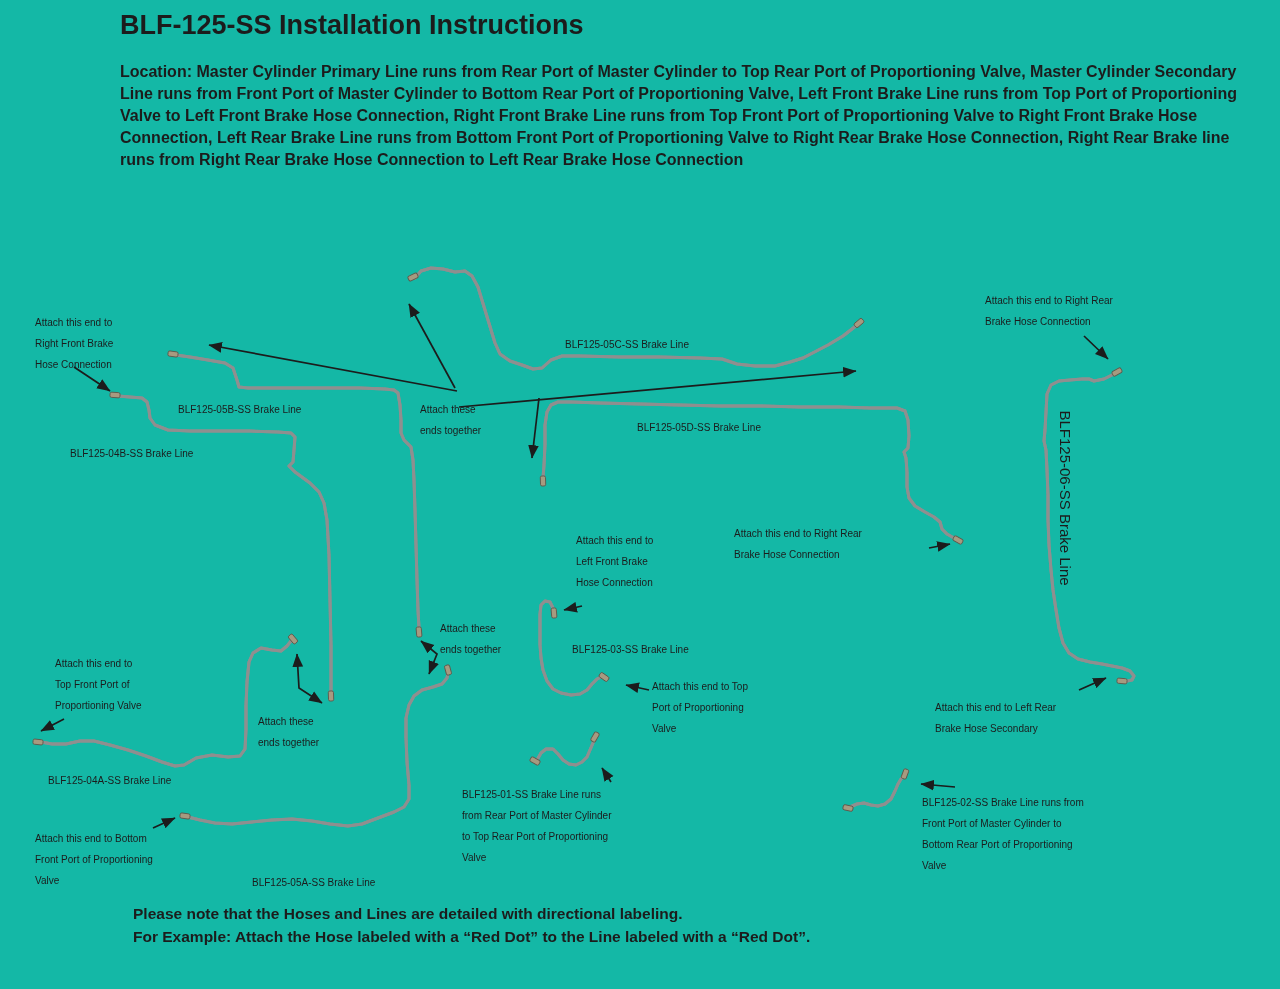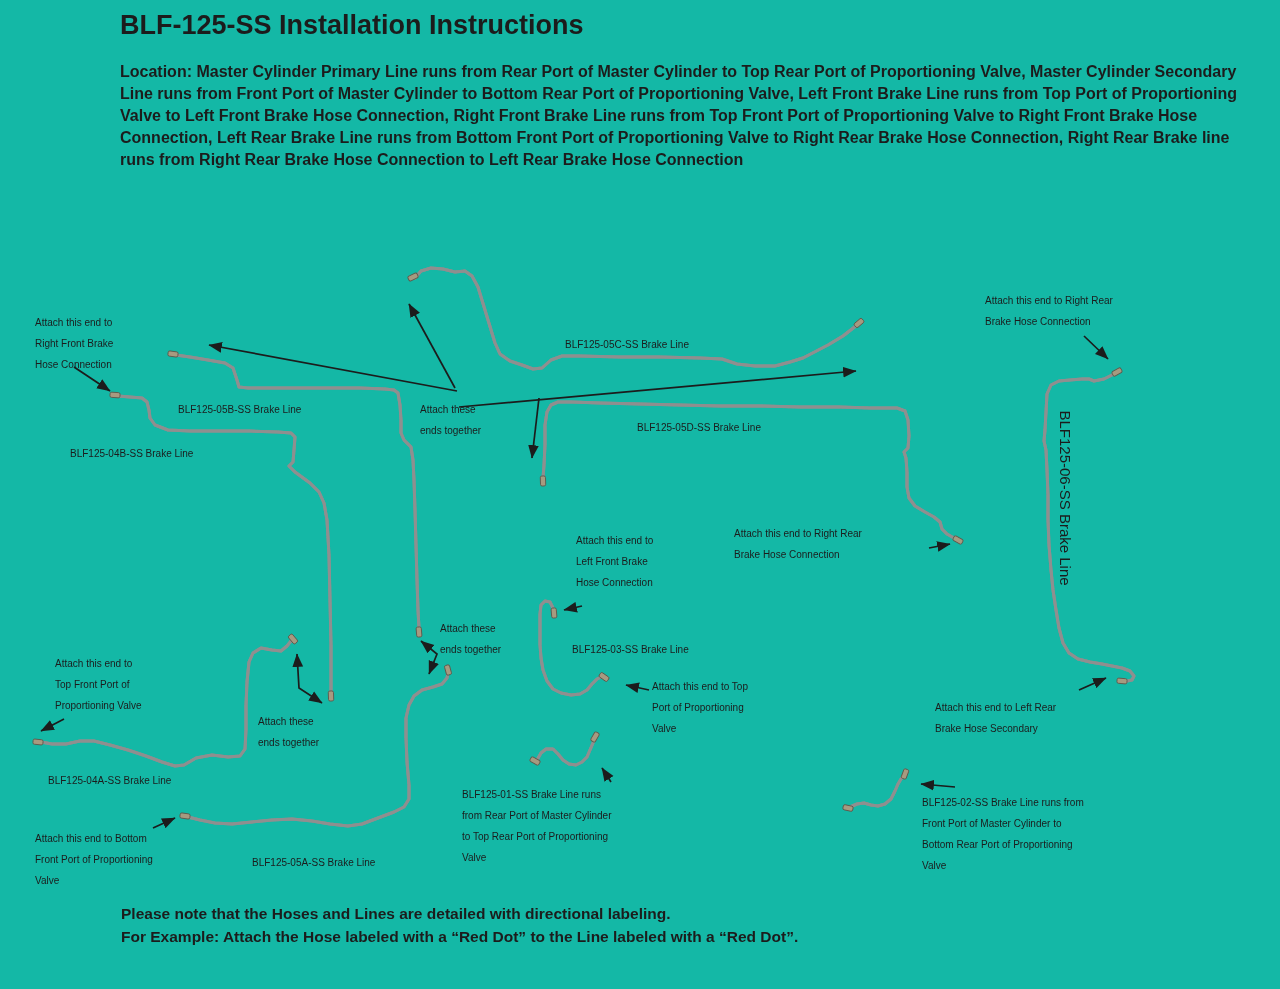--- a/index.html
+++ b/index.html
@@ -5,21 +5,21 @@
   html,body{margin:0;padding:0;background:#ffffff;}
   .page{position:relative;width:1280px;height:989px;background:#14b8a6;
         font-family:"Liberation Sans",sans-serif;color:#1c1c1c;overflow:hidden;}
   .title{position:absolute;left:120px;top:10px;font-size:27px;font-weight:bold;}
   .para{position:absolute;left:120px;top:61px;width:1124px;font-size:16px;
         line-height:22px;font-weight:bold;}
   .note{position:absolute;left:120px;top:195px;font-size:15.5px;font-weight:bold;}
   .dlabel{position:absolute;font-size:10px;line-height:21px;white-space:pre-line;}
   .vlabel{position:absolute;left:977px;top:490px;width:176px;font-size:15px;
           transform:rotate(90deg);transform-origin:center center;white-space:nowrap;}
-  .footer-line{position:absolute;left:121px;font-size:15.5px;font-weight:bold;text-align:center;}
+  .footer-line{position:absolute;left:133px;font-size:15.5px;font-weight:bold;text-align:center;}
   svg.diagram{position:absolute;left:0;top:0;}
   .tube{fill:none;stroke:#8f8f8f;stroke-width:3;stroke-linejoin:round;stroke-linecap:round;}
   .tube-hi{fill:none;stroke:#dcdcdc;stroke-width:1.1;stroke-linejoin:round;stroke-linecap:round;}
   .arrow{fill:none;stroke:#1c1c1c;stroke-width:1.7;marker-end:url(#ah);}
   .arrow2{fill:none;stroke:#1c1c1c;stroke-width:1.7;marker-end:url(#ah);marker-start:url(#ahs);}
   .fit{fill:#a79a80;stroke:#5f574a;stroke-width:0.9;}
 </style>
 </head>
 <body>
 
@@ -151,21 +151,21 @@
 Top Front Port of
 Proportioning Valve</div>
   <div class="dlabel" style="left:258px;top:711px;">Attach these
 ends together</div>
   <div class="dlabel" style="left:48px;top:770px;text-align:center;">BLF125-04A-SS Brake Line</div>
   <div class="dlabel" style="left:935px;top:697px;">Attach this end to Left Rear
 Brake Hose Secondary</div>
   <div class="dlabel" style="left:35px;top:828px;">Attach this end to Bottom
 Front Port of Proportioning
 Valve</div>
-  <div class="dlabel" style="left:252px;top:852px;">BLF125-05A-SS Brake Line</div>
+  <div class="dlabel" style="left:252px;top:872px;">BLF125-05A-SS Brake Line</div>
   <div class="dlabel" style="left:462px;top:784px;">BLF125-01-SS Brake Line runs
 from Rear Port of Master Cylinder
 to Top Rear Port of Proportioning
 Valve</div>
   <div class="dlabel" style="left:913px;top:792px;margin-left:9px;">BLF125-02-SS Brake Line runs from
 Front Port of Master Cylinder to
 Bottom Rear Port of Proportioning
 Valve</div>
 
   <div class="footer-line" style="top:905px;">Please note that the Hoses and Lines are detailed with directional labeling.</div>

